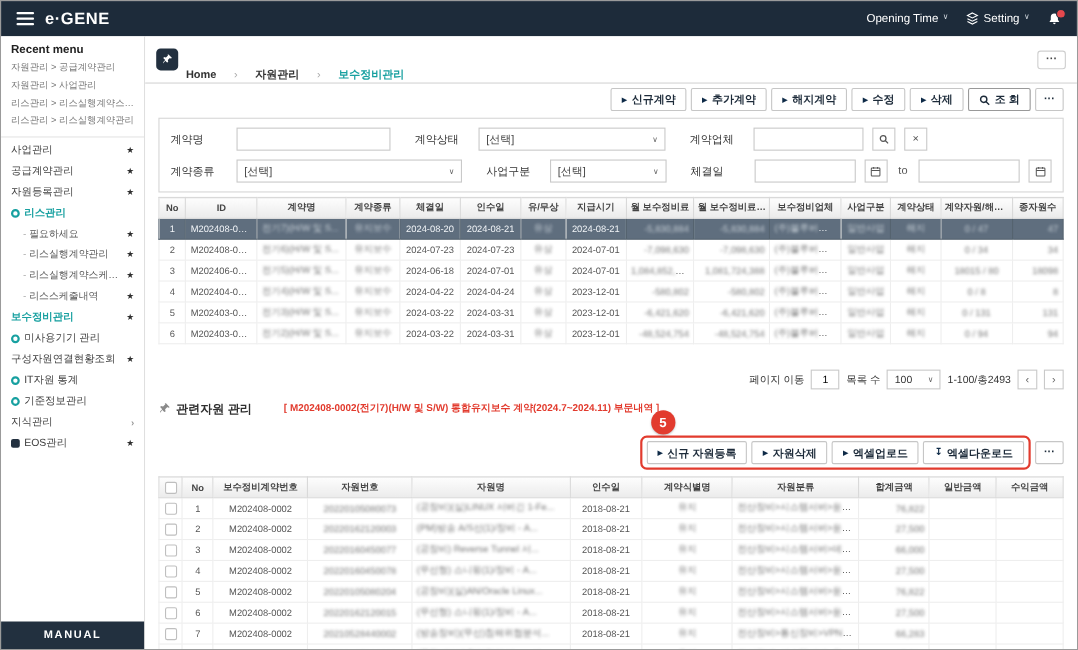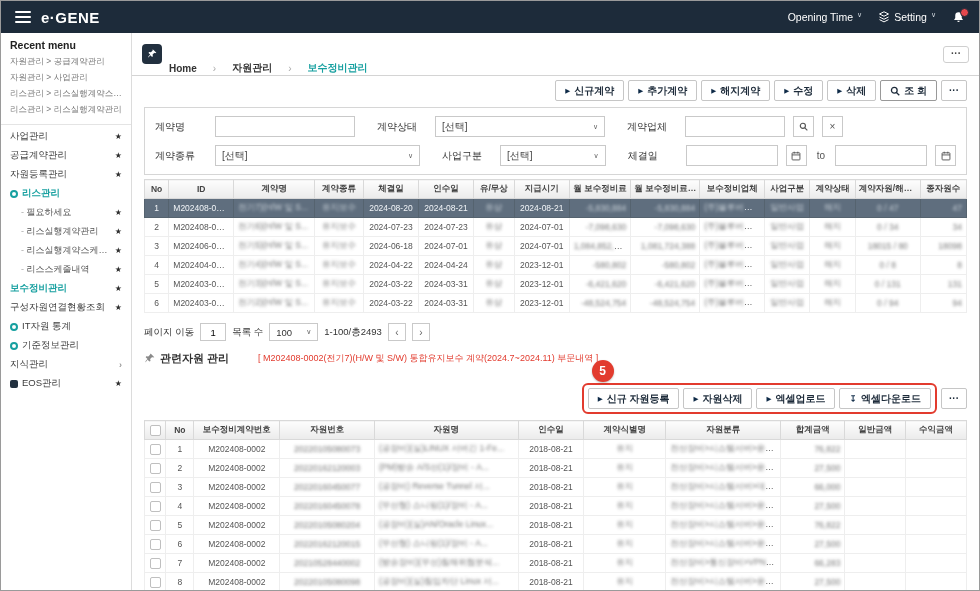--- a/index.html
+++ b/index.html
@@ -44,21 +44,21 @@
   
   .main{flex:1;display:flex;flex-direction:column;min-width:0;background:#fff;}
   .breadcrumb-row{flex:0 0 31px;display:flex;align-items:center;padding:0 10px;border-bottom:1px solid #d4d4d4;gap:7px;}
   .bc{display:flex;align-items:center;gap:16px;font-size:10px;color:#333;font-weight:bold;margin-top:28px;}
   .bc .sep{color:#aaa;font-weight:normal;}
   .bc .active{color:#17a0a0;}
   .more-btn{border:1px solid #cfcfcf;background:#fff;border-radius:3px;height:17px;min-width:26px;font-size:10px;font-weight:bold;color:#444;line-height:1;cursor:pointer;padding:0 4px;}
   .ml-auto{margin-left:auto;}
   .content{flex:1;padding:2px 12px 0;overflow:hidden;display:flex;flex-direction:column;min-height:0;}
   .sec-head{display:flex;align-items:center;gap:5px;font-size:11px;font-weight:bold;color:#2f2f2f;margin:8px 0 3px;}
-  .red-note{color:#e23b2e;font-weight:normal;font-size:9px;margin-left:4px;white-space:nowrap;overflow:hidden;text-overflow:ellipsis;padding-left:20px;}
+  .red-note{color:#e23b2e;font-weight:bold;font-size:9px;margin-left:4px;white-space:nowrap;overflow:hidden;text-overflow:ellipsis;padding-left:20px;}
   .toolbar{display:flex;justify-content:flex-end;align-items:center;gap:4px;margin:2px 0 6px;}
   .btn{display:inline-flex;align-items:center;gap:4px;background:#fff;border:1px solid #c6c6c6;border-radius:2px;height:21px;padding:0 9px;font-size:10px;font-weight:bold;color:#1d2b3a;cursor:pointer;white-space:nowrap;}
   .btn .btn-ic{font-size:6.5px;color:#0e2a47;}
   .btn.search-btn{border-color:#999;}
   .icon-btn{min-width:26px;padding:0 5px;justify-content:center;}
   
   .filter-box{border:1px solid #d6d6d6;padding:8px 10px;display:flex;flex-direction:column;gap:8px;background:#fff;}
   .f-row{display:flex;align-items:center;gap:8px;}
   .f-label{font-size:10px;color:#333;width:52px;flex:0 0 52px;}
   .f-label.ml{margin-left:14px;width:50px;flex:0 0 50px;}
@@ -70,21 +70,21 @@
   .to-label{font-size:10px;color:#555;margin:0 2px;}
   
   table.grid{width:100%;border-collapse:collapse;table-layout:fixed;}
   .grid th{background:linear-gradient(#fdfdfd,#ebebeb);border:1px solid #d9d9d9;font-size:8.5px;color:#444;height:19px;padding:0 3px;font-weight:bold;white-space:nowrap;overflow:hidden;text-overflow:ellipsis;text-align:center;}
   .grid td{border:1px solid #eeeeee;border-top:none;font-size:8.5px;color:#555;height:19px;padding:0 4px;white-space:nowrap;overflow:hidden;text-overflow:ellipsis;}
   .grid tr.row-selected td{background:#5f6e7e;color:#f2f5f8;border-color:#55636f;}
   .blur{filter:blur(1.6px);opacity:.8;}
   .row-selected .blur{color:#dde4ea;}
   input[type=checkbox]{appearance:none;width:11px;height:11px;border:1px solid #bfbfbf;border-radius:2px;background:#fff;margin:0;vertical-align:middle;cursor:pointer;}
   
-  .pagination{display:flex;align-items:center;gap:6px;margin:10px 0 2px;font-size:9.5px;color:#333;}
+  .pagination{display:flex;justify-content:flex-end;align-items:center;gap:6px;margin:23px 0 2px;font-size:9.5px;color:#333;}
   .pg-input{width:26px;height:18px;border:1px solid #c9c9c9;text-align:center;font-size:9.5px;outline:none;}
   .pg-select{height:18px;border:1px solid #c9c9c9;display:inline-flex;align-items:center;gap:8px;padding:0 6px;font-size:9.5px;cursor:pointer;background:#fff;}
   .pg-btn{width:18px;height:18px;border:1px solid #c9c9c9;display:inline-flex;align-items:center;justify-content:center;font-size:10px;color:#666;background:#fff;cursor:pointer;}
   
   .toolbar2{position:relative;display:flex;justify-content:flex-end;align-items:center;gap:4px;margin:14px 0 6px;}
   .red-box{border:2px solid #e23b2e;border-radius:6px;padding:3px 4px;display:flex;gap:4px;position:relative;background:#fff;}
   .badge-circle{position:absolute;top:-25px;left:8px;width:22px;height:22px;border-radius:50%;background:#e23b2e;color:#fff;font-weight:bold;font-size:12px;display:flex;align-items:center;justify-content:center;box-shadow:0 1px 2px rgba(0,0,0,.25);}
   svg{display:block;}
 </style>
 </head>
@@ -170,20 +170,24 @@
           </div>
           <div class="menu-item lvl1">
             <span class="mi-label">리스스케줄내역</span>
             <span class="mi-star">★</span>
           </div>
           <div class="menu-item accent">
             <span class="mi-label">보수정비관리</span>
             <span class="mi-star">★</span>
           </div>
           <div class="menu-item">
+            <span class="mi-icon"></span>
+            <span class="mi-label">미사용기기 관리</span>
+          </div>
+          <div class="menu-item">
             <span class="mi-label">구성자원연결현황조회</span>
             <span class="mi-star">★</span>
           </div>
           <div class="menu-item">
             <span class="mi-icon"></span>
             <span class="mi-label">IT자원 통계</span>
           </div>
           <div class="menu-item">
             <span class="mi-icon"></span>
             <span class="mi-label">기준정보관리</span>
@@ -191,20 +195,21 @@
           <div class="menu-item">
             <span class="mi-label">지식관리</span>
             <span class="mi-chev">›</span>
           </div>
           <div class="menu-item">
             <span class="mi-eos"></span>
             <span class="mi-label">EOS관리</span>
             <span class="mi-star">★</span>
           </div>
         </nav>
+      <button class="manual-btn">MANUAL</button>
     </aside>
 
     <main class="main">
       <div class="breadcrumb-row">
         <button class="dk-btn" style="width:20px;height:20px;flex:0 0 20px;">
           <span>
             <svg width="10" height="10" viewBox="0 0 16 16" fill="#fff">
                 <path d="M10 1l5 5-2.2.7-.9-.9-3 3 .6 3-1.7.7-2.6-2.6L2 13.8l.4-2.2 2.7-2.7L2.5 6.3l.7-1.7 3 .6 3-3-.9-.9z"></path>
               </svg>
           </span>

